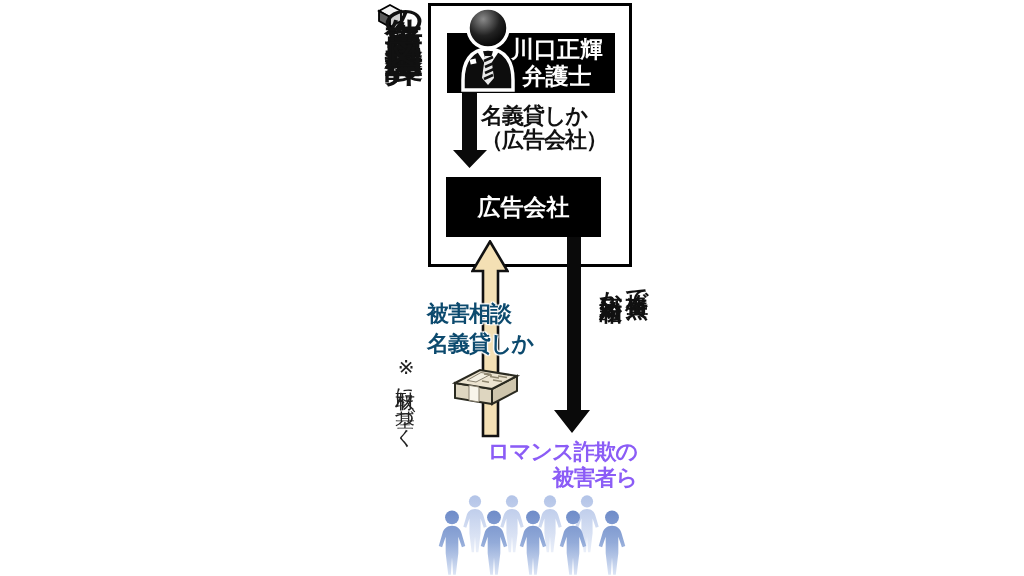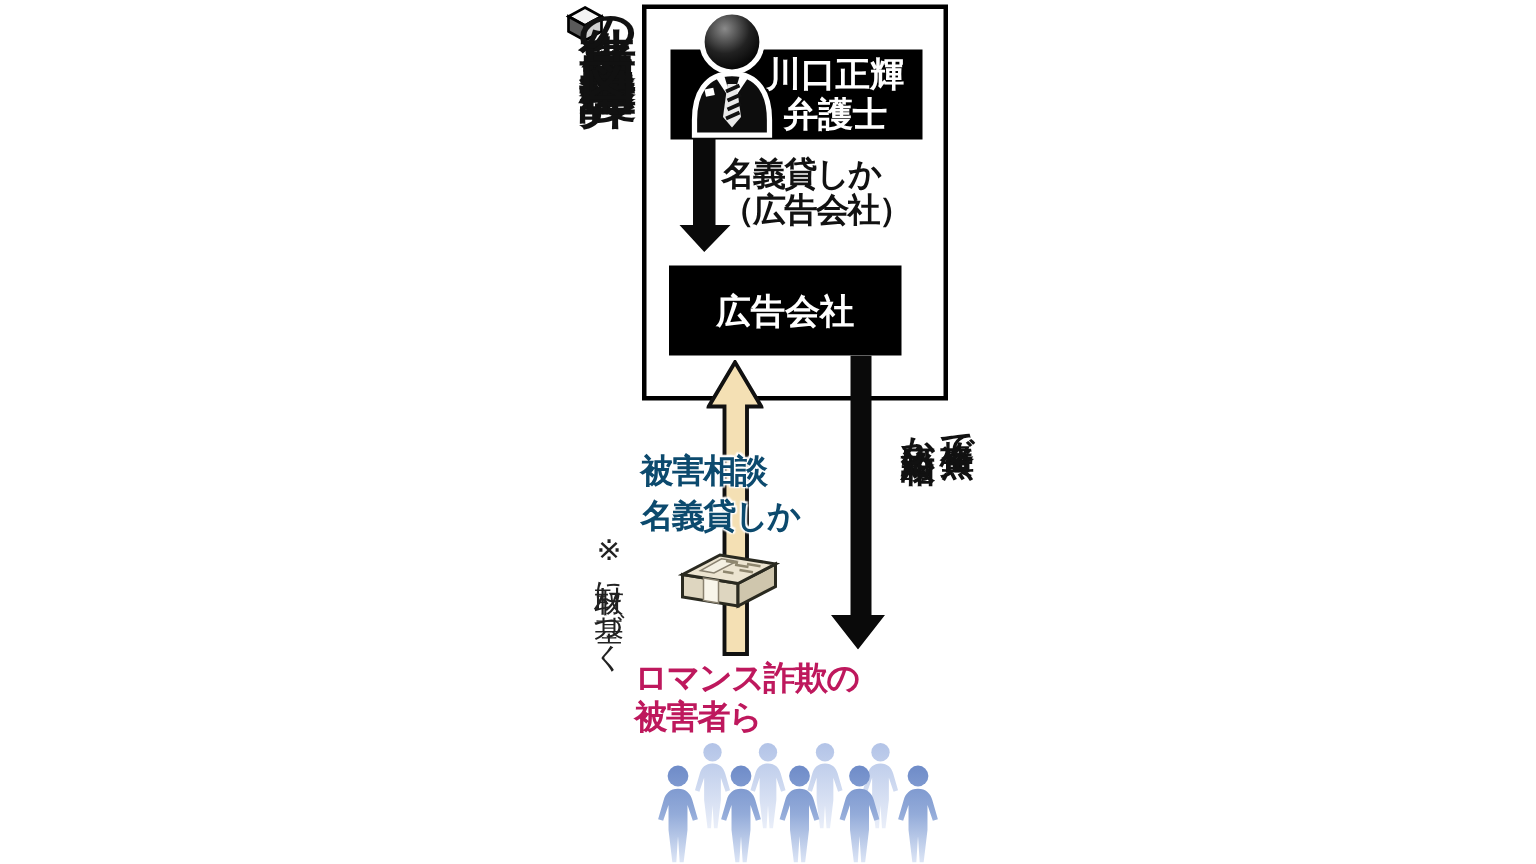--- a/index.html
+++ b/index.html
@@ -43,22 +43,22 @@
   .name-lending-label{
     left:481px;top:104px;font-size:22px;line-height:24px;font-weight:600;
     letter-spacing:-1px;color:#111;
   }
   .payment-label{
     left:427px;top:299px;font-size:22px;line-height:30px;font-weight:600;
     letter-spacing:-1px;color:#0c4a6e;
     text-shadow:0 0 2px #fff,1px 1px 1px #fff,-1px -1px 1px #fff,1px -1px 1px #fff,-1px 1px 1px #fff;
   }
   .victims-label{
-    left:423px;top:439px;width:214px;text-align:left;font-size:22px;line-height:26px;
-    font-weight:bold;letter-spacing:-1px;color:#be185d;
+    left:423px;top:439px;width:214px;text-align:right;font-size:22px;line-height:26px;
+    font-weight:bold;letter-spacing:-1px;color:#8b5cf6;
   }
   .icon{position:absolute;}
 </style>
 </head>
 <body>
 
 <div class="stage">
 
   <svg class="icon" style="left:377px;top:3px" width="26" height="26" viewBox="0 0 26 26">
     <polygon points="13,2 24,8 13,14 2,8" fill="#f4f4f4" stroke="#000" stroke-width="1.8"></polygon>

